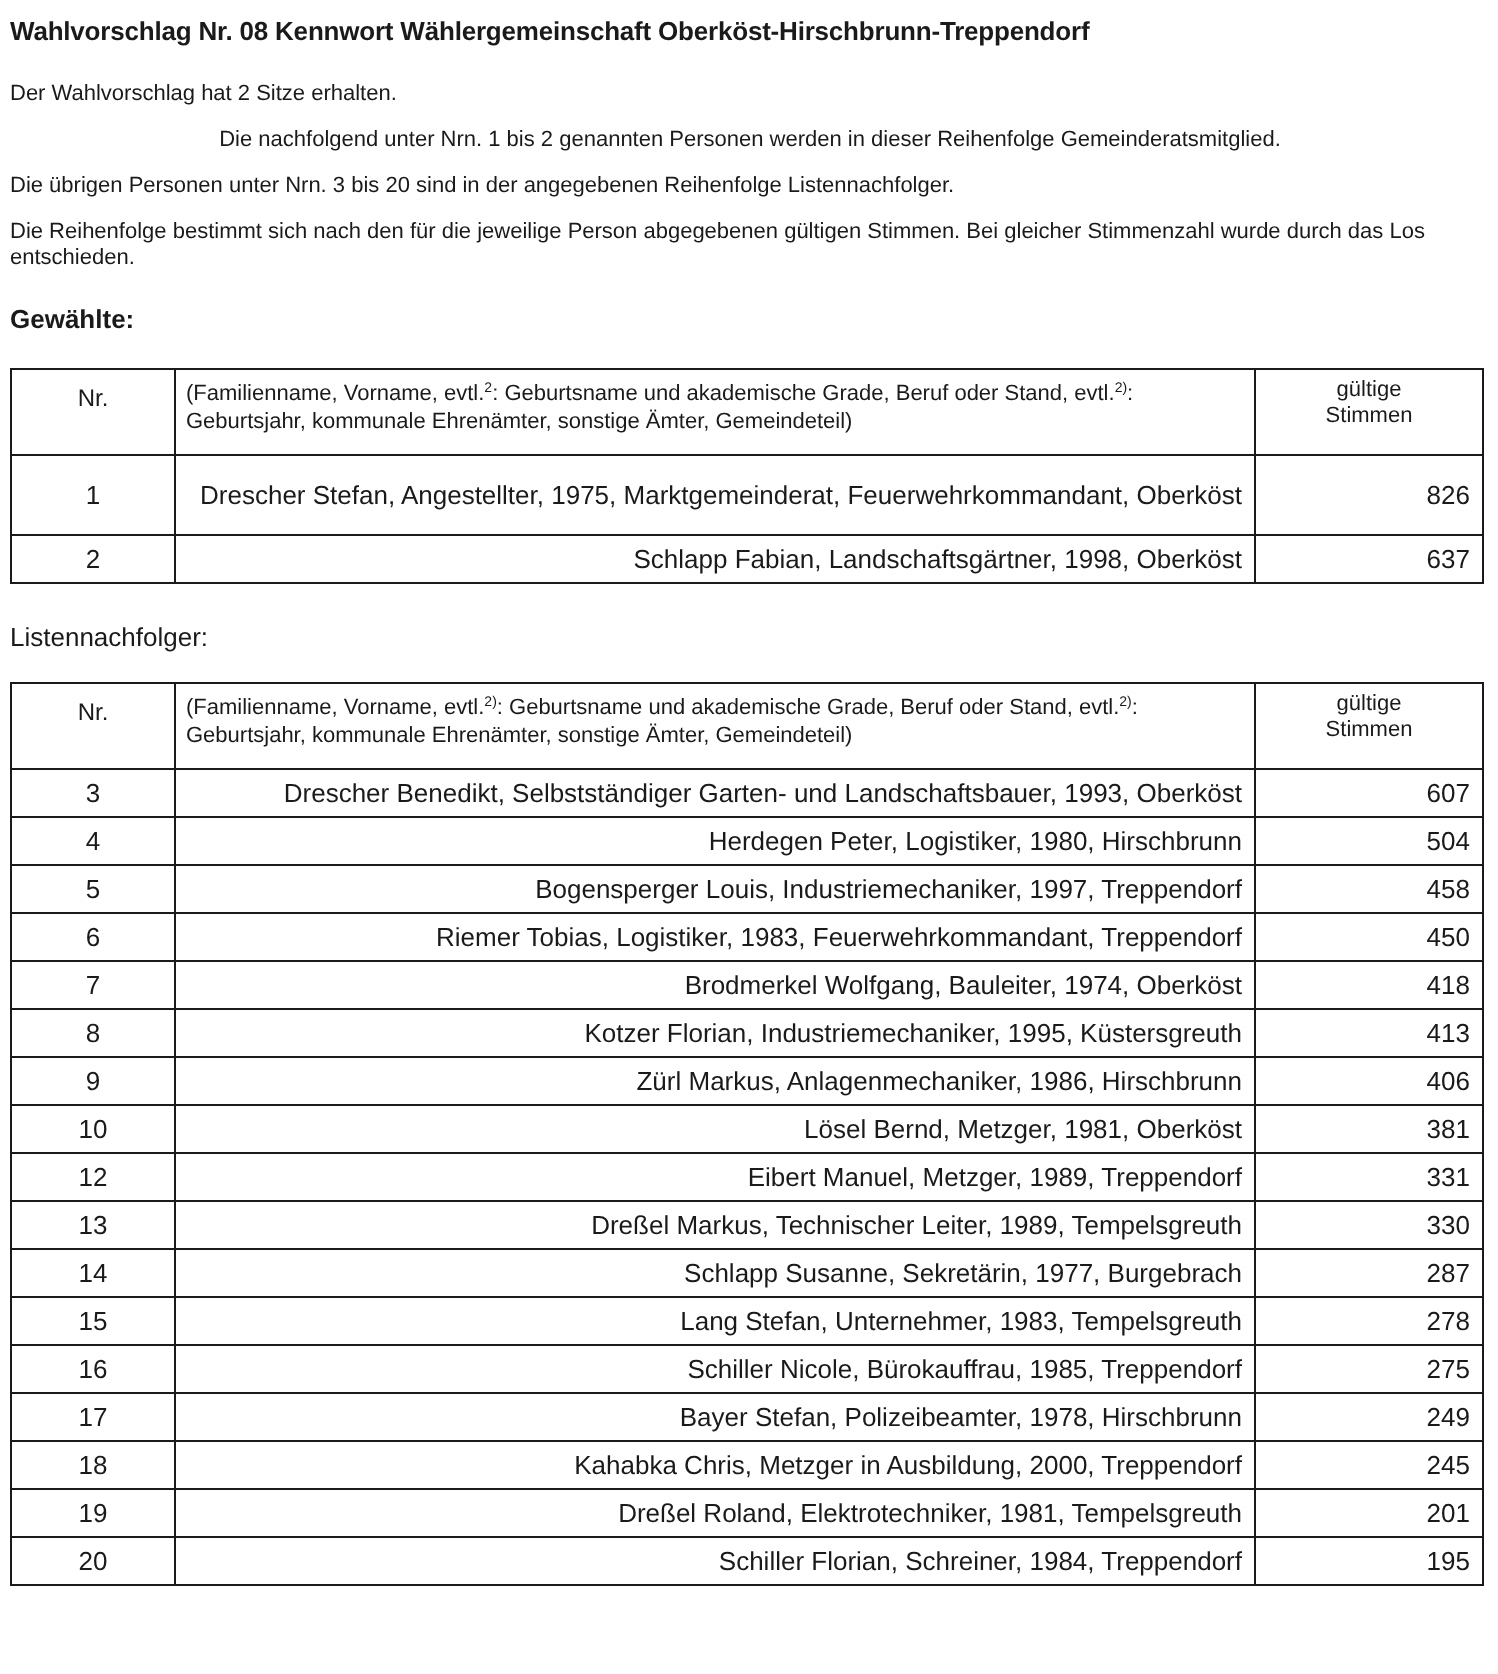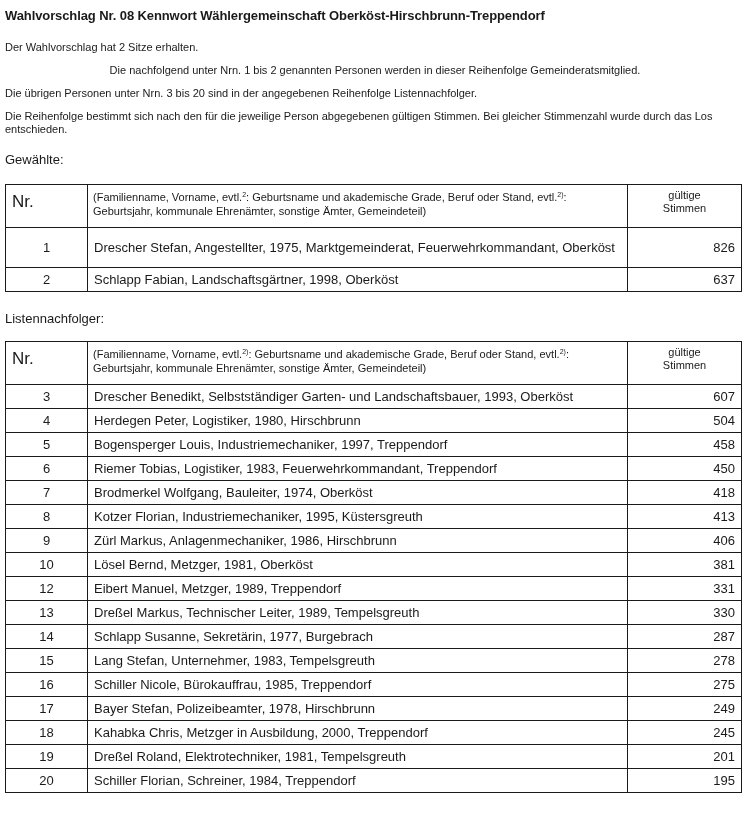--- a/index.html
+++ b/index.html
@@ -45,23 +45,23 @@
     }
     table.results td, table.results th {
       border: 1px solid #1a1a1a;
       padding: 0 6px;
       font-weight: normal;
     }
     table.results col.c-nr { width: 82px; }
     table.results col.c-name { width: 540px; }
     table.results col.c-votes { width: 114px; }
     table.results th.h-nr {
-      text-align: left;
+      text-align: center;
       vertical-align: top;
-      font-size: 17px;
+      font-size: 12px;
       padding-top: 7px;
     }
     table.results th.h-name {
       text-align: left;
       vertical-align: top;
       font-size: 11px;
       line-height: 14px;
       padding-top: 5px;
       padding-left: 5px;
     }
@@ -74,36 +74,36 @@
     }
     table.results sup {
       font-size: 7px;
       line-height: 0;
       vertical-align: 4px;
     }
     tr.head { height: 43px; }
     tr.row { height: 24px; }
     tr.row-tall { height: 40px; }
     td.nr { text-align: center; }
-    td.name { text-align: left; line-height: 14px; padding-left: 5px; }
+    td.name { text-align: right; line-height: 14px; padding-left: 5px; }
     td.votes { text-align: right; padding-right: 7px; }
     #t1 { top: 184px; }
     #t2 { top: 341px; }
   </style>
 </head>
 <body>
 
 <div class="title">Wahlvorschlag Nr. 08 Kennwort Wählergemeinschaft Oberköst-Hirschbrunn-Treppendorf</div>
 
 <div class="para" style="top:41px;">Der Wahlvorschlag hat 2 Sitze erhalten.</div>
 <div class="para" style="top:64px;text-align:center;">Die nachfolgend unter Nrn. 1 bis 2 genannten Personen werden in dieser Reihenfolge Gemeinderatsmitglied.</div>
 <div class="para" style="top:87px;">Die übrigen Personen unter Nrn. 3 bis 20 sind in der angegebenen Reihenfolge Listennachfolger.</div>
 <div class="para" style="top:110px;">Die Reihenfolge bestimmt sich nach den für die jeweilige Person abgegebenen gültigen Stimmen. Bei gleicher Stimmenzahl wurde durch das Los entschieden.</div>
 
-<div class="section-label" style="top:152px;">Gewählte:</div>
+<div class="section-label" style="top:152px;font-weight:bold;">Gewählte:</div>
 
 <table class="results" id="t1">
   <colgroup>
       <col class="c-nr">
       <col class="c-name">
       <col class="c-votes">
     </colgroup>
   <tbody>
       <tr class="head">
     <th class="h-nr">Nr.</th>

